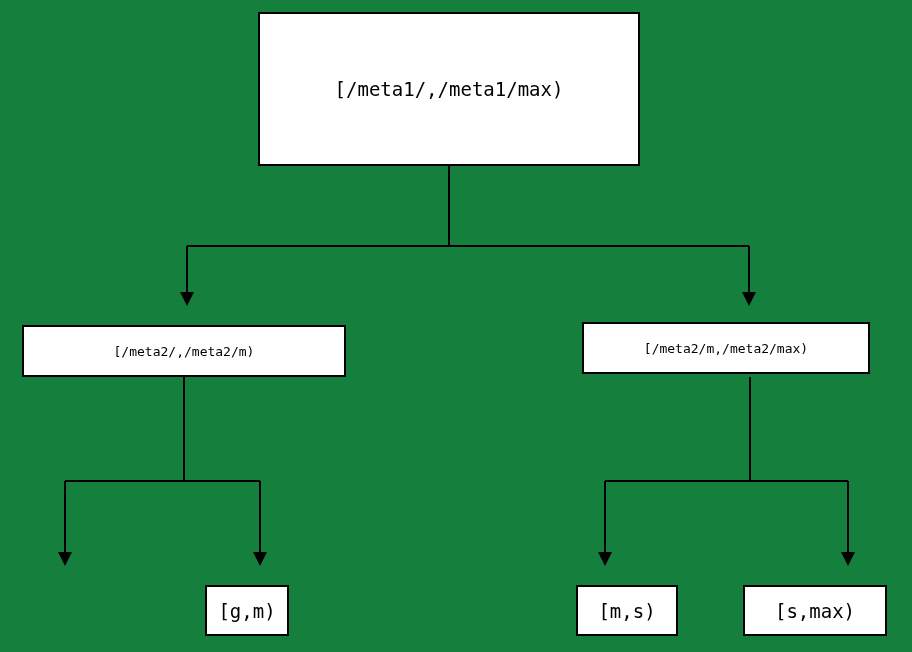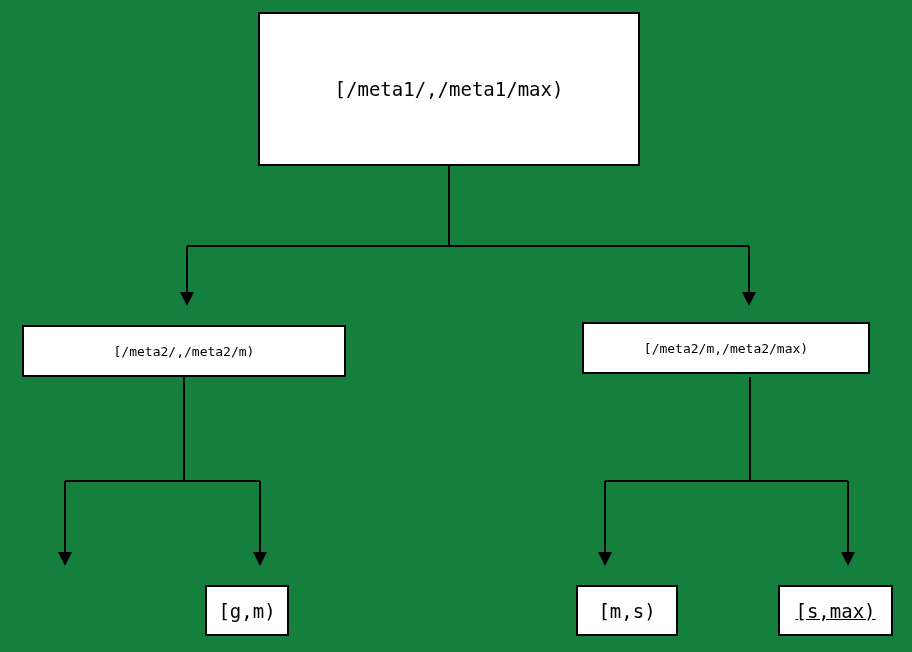--- a/index.html
+++ b/index.html
@@ -68,21 +68,21 @@
   #node-mid-right .node-label { font-size: 13px; }
   
   .leaf {
     top: 585px;
     height: 51px;
   }
   .leaf .node-label { font-size: 19px; }
   #node-leaf-ag   { left: 8px;   width: 100px; }
   #node-leaf-gm   { left: 205px; width: 84px;  }
   #node-leaf-ms   { left: 553px; width: 102px; margin-left: 23px; }
-  #node-leaf-smax { left: 778px; width: 115px; text-decoration: underline; }
+  #node-leaf-smax { left: 743px; width: 144px; }
 </style>
 </head>
 <body>
 
 <div id="diagram-root">
 
   <svg id="edge-layer" width="912" height="652" viewBox="0 0 912 652" xmlns="http://www.w3.org/2000/svg">
     <g stroke="#000000" stroke-width="2" fill="none" shape-rendering="crispEdges">
 
       <g>

